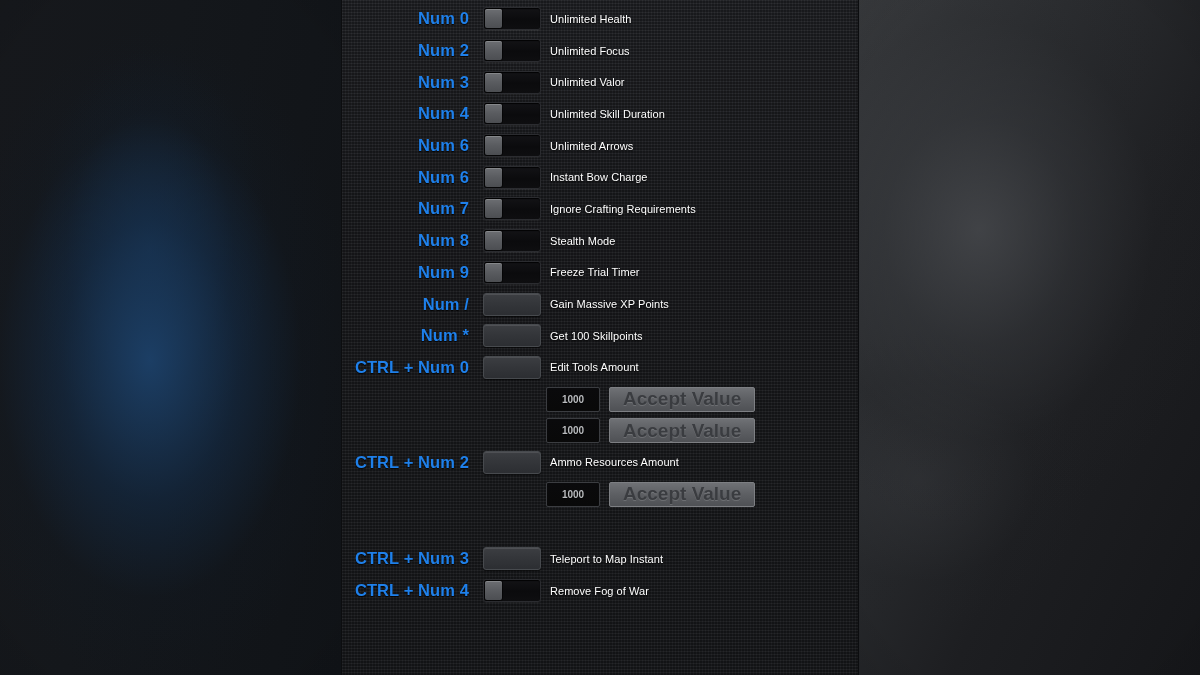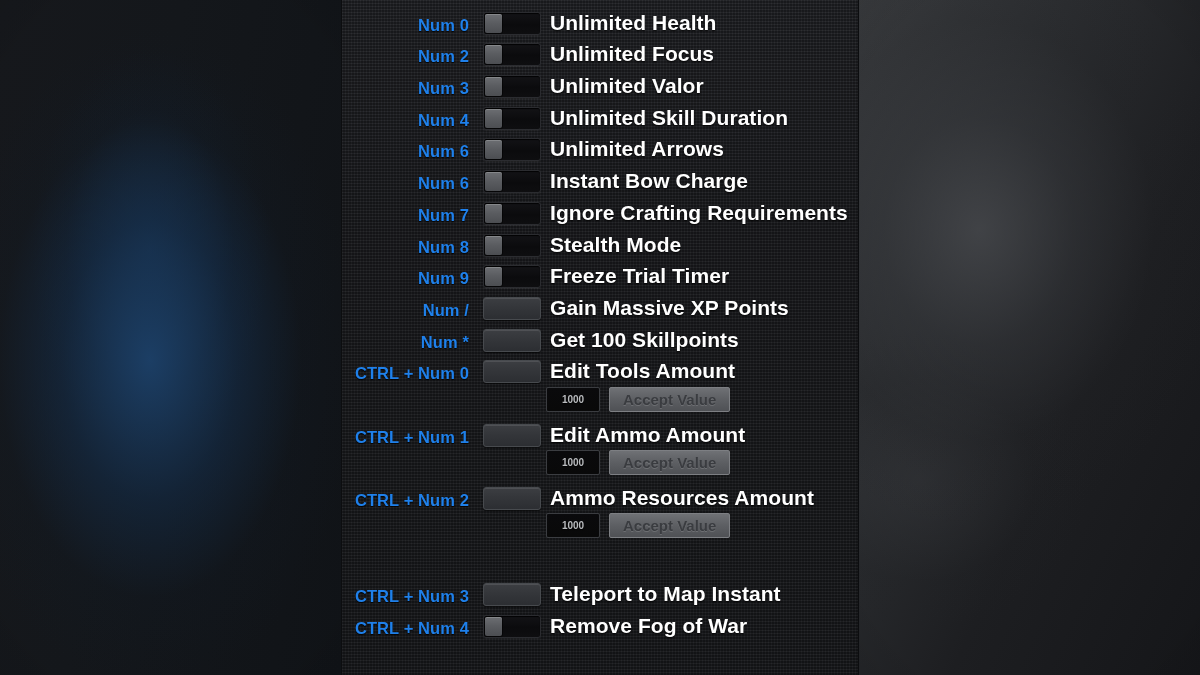--- a/index.html
+++ b/index.html
@@ -64,21 +64,21 @@
 
   .rows {
     position: absolute;
     left: 0; top: 3px;
     width: 100%;
   }
 
   
   .row {
     display: flex;
-    align-items: flex-end;
+    align-items: center;
     height: 31.7px;
   }
   .row.spacer-before { margin-top: 33px; }
 
   .hotkey {
     width: 136px;
     flex: 0 0 136px;
     text-align: right;
     padding-right: 9px;
     color: #1f80ea;
@@ -122,22 +122,22 @@
     height: 23px;
     border-radius: 3px;
     background: linear-gradient(180deg, #3c3e42 0%, #34363a 45%, #2c2e32 100%);
     border: 1px solid #474a4e;
     box-shadow: inset 0 1px 0 rgba(255,255,255,0.10), 0 1px 1px rgba(0,0,0,0.6);
   }
 
   .label {
     flex: 1 1 auto;
     color: #ffffff;
-    font-size: 21px;
-    font-weight: bold;
+    font-size: 11px;
+    font-weight: normal;
     letter-spacing: 0.05px;
     white-space: nowrap;
     text-shadow: 0 1px 2px rgba(0,0,0,0.95);
     padding-left: 4px;
   }
 
   
   .valuerow {
     display: flex;
     align-items: center;
@@ -159,21 +159,21 @@
     text-shadow: 0 1px 1px rgba(0,0,0,0.9);
   }
   .acceptbtn {
     margin-left: 9px;
     height: 25px;
     padding: 0 13px;
     border-radius: 2px;
     background: linear-gradient(180deg, #6f7175 0%, #5e6064 46%, #4f5155 100%);
     border: 1px solid #7d7f83;
     color: #3a3c40;
-    font-size: 15px;
+    font-size: 19px;
     font-weight: bold;
     display: flex;
     align-items: center;
     justify-content: center;
     text-shadow: 0 1px 0 rgba(255,255,255,0.14);
   }
 </style>
 </head>
 <body>
 
@@ -283,27 +283,20 @@
           <div class="hotkey">CTRL + Num 0</div>
           <div class="control">
             <div class="actionbtn"></div>
           </div>
           <div class="label">Edit Tools Amount</div>
         </div>
         <div class="valuerow">
           <div class="valuebox">1000</div>
           <div class="acceptbtn">Accept Value</div>
         </div>
-        <div class="row">
-          <div class="hotkey">CTRL + Num 1</div>
-          <div class="control">
-            <div class="actionbtn"></div>
-          </div>
-          <div class="label">Edit Ammo Amount</div>
-        </div>
         <div class="valuerow">
           <div class="valuebox">1000</div>
           <div class="acceptbtn">Accept Value</div>
         </div>
         <div class="row">
           <div class="hotkey">CTRL + Num 2</div>
           <div class="control">
             <div class="actionbtn"></div>
           </div>
           <div class="label">Ammo Resources Amount</div>

